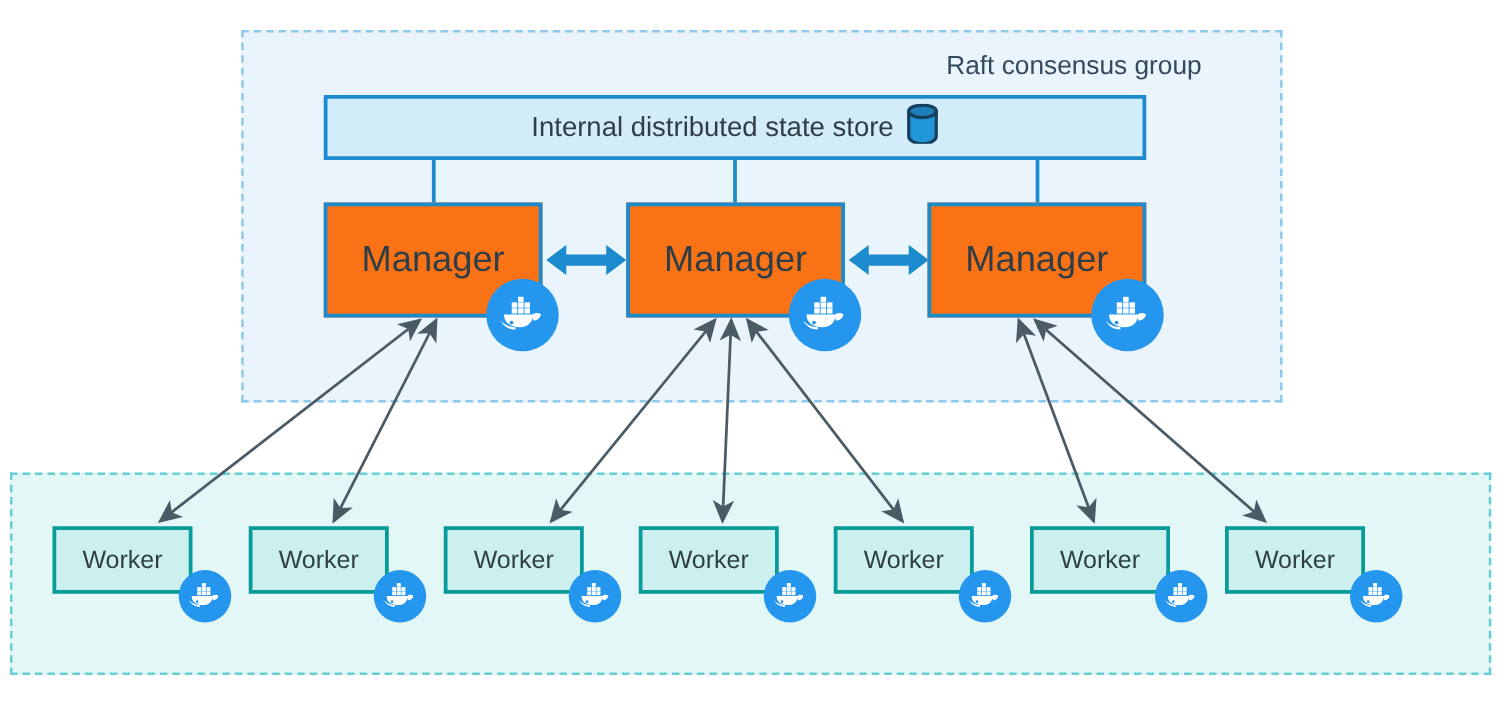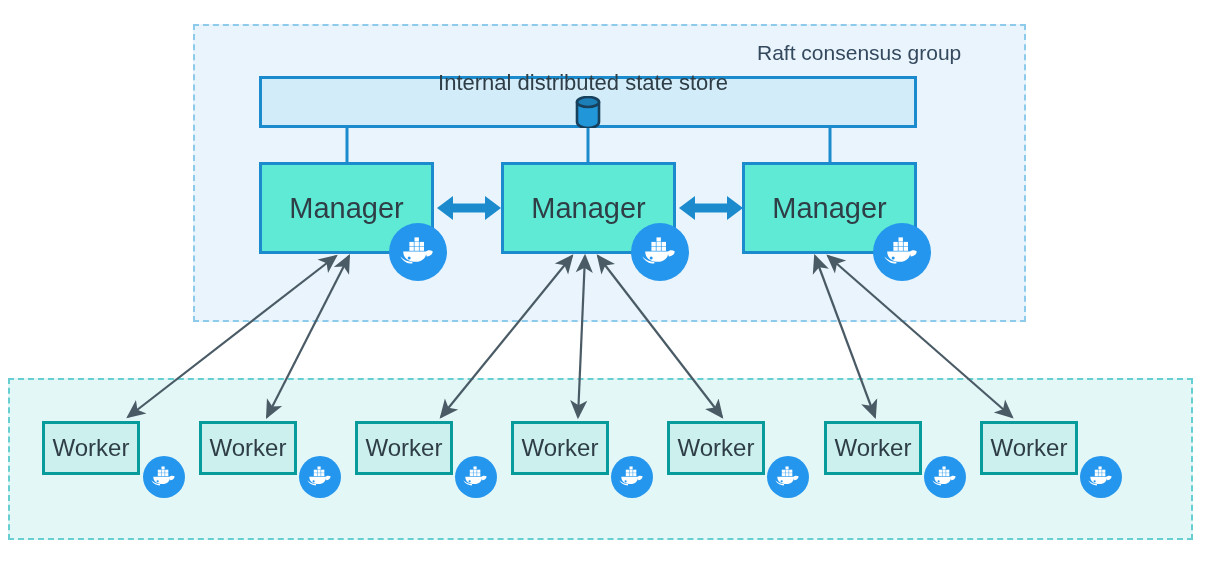--- a/index.html
+++ b/index.html
@@ -72,41 +72,40 @@
     white-space: nowrap;
   }
   .store-node {
     background: #d3ecfa;
     border: 3px solid #1b8bcd;
     font-size: 22px;
     left: 259px;
     top: 76px;
     width: 658px;
     height: 52px;
-    flex-direction: column;
   }
   .store-node .store-text {
     margin-right: 10px;
   }
   .manager-node {
-    background: #5eead4;
+    background: #f97316;
     border: 3px solid #1b8bcd;
     font-size: 29px;
     width: 175px;
     height: 92px;
     top: 162px;
   }
   #manager-1 { left: 259px; }
   #manager-2 { left: 501px; }
   #manager-3 { left: 742px; }
   .worker-node {
     background: #ccf0ee;
     border: 3px solid #089b9b;
-    font-size: 24px;
-    width: 98px;
+    font-size: 20px;
+    width: 112px;
     height: 54px;
     top: 421px;
   }
   #worker-1 { left: 42px; }
   #worker-2 { left: 199px; }
   #worker-3 { left: 355px; }
   #worker-4 { left: 511px; }
   #worker-5 { left: 667px; }
   #worker-6 { left: 824px; }
   #worker-7 { left: 980px; }

